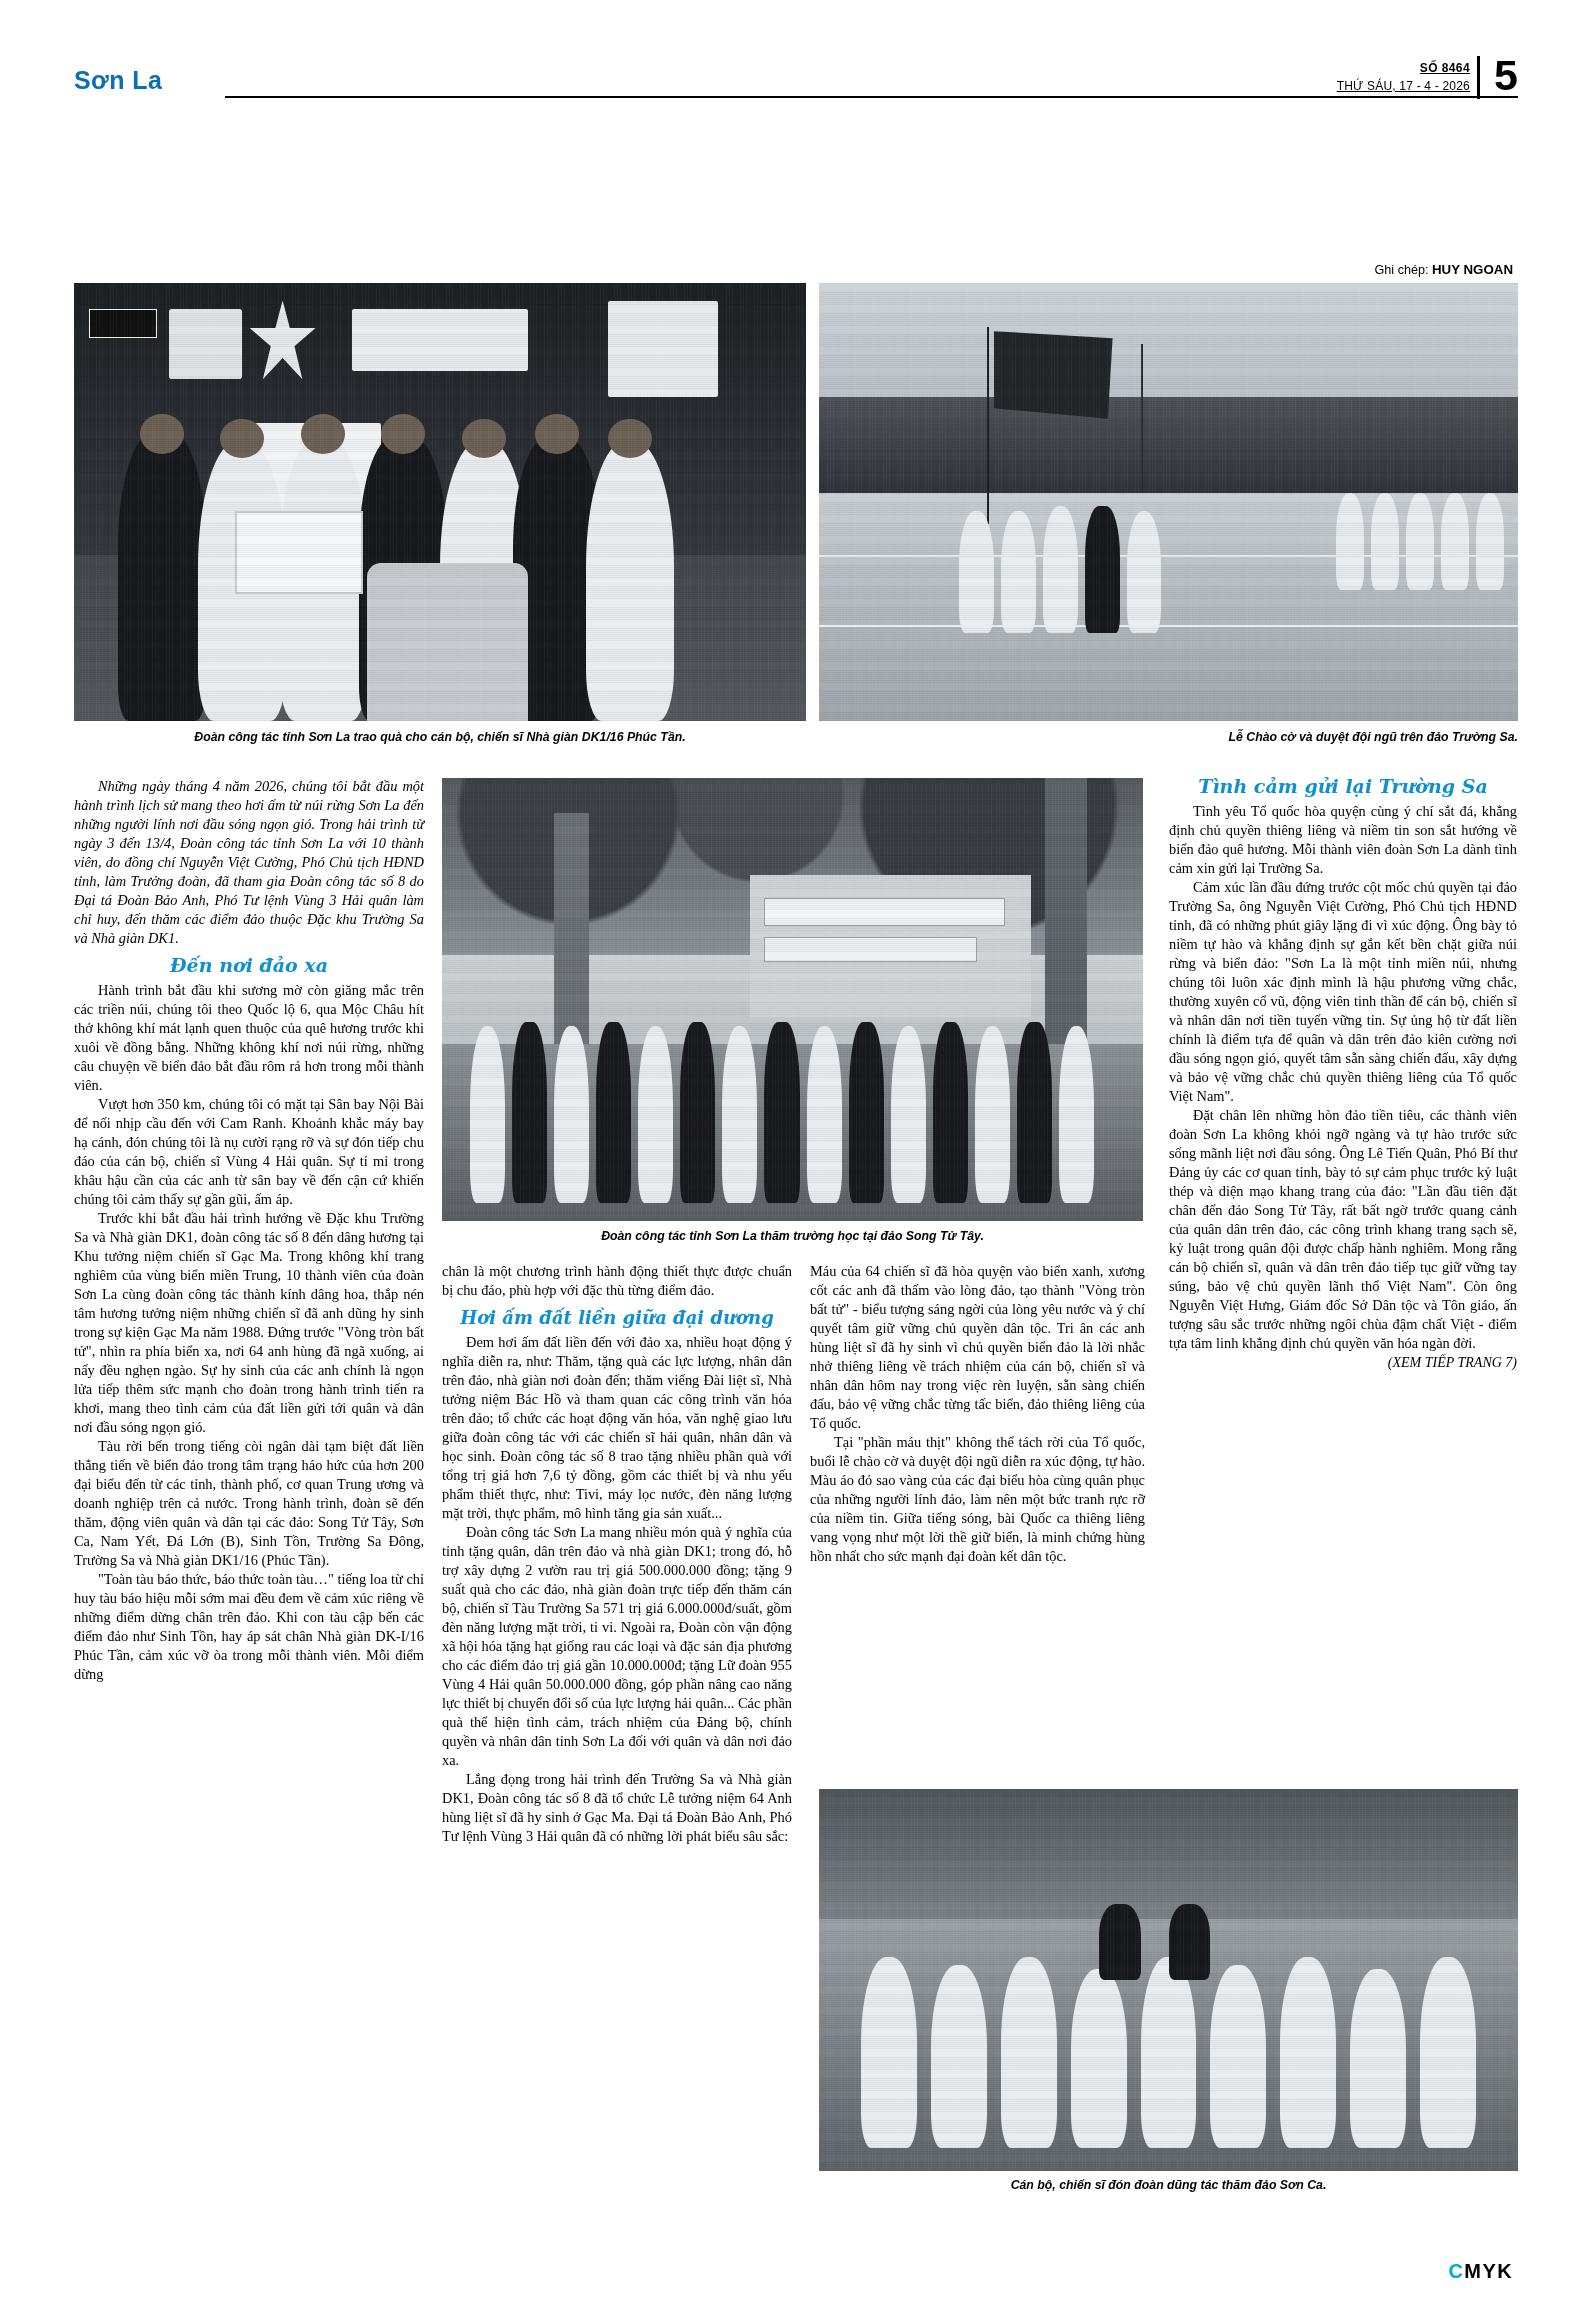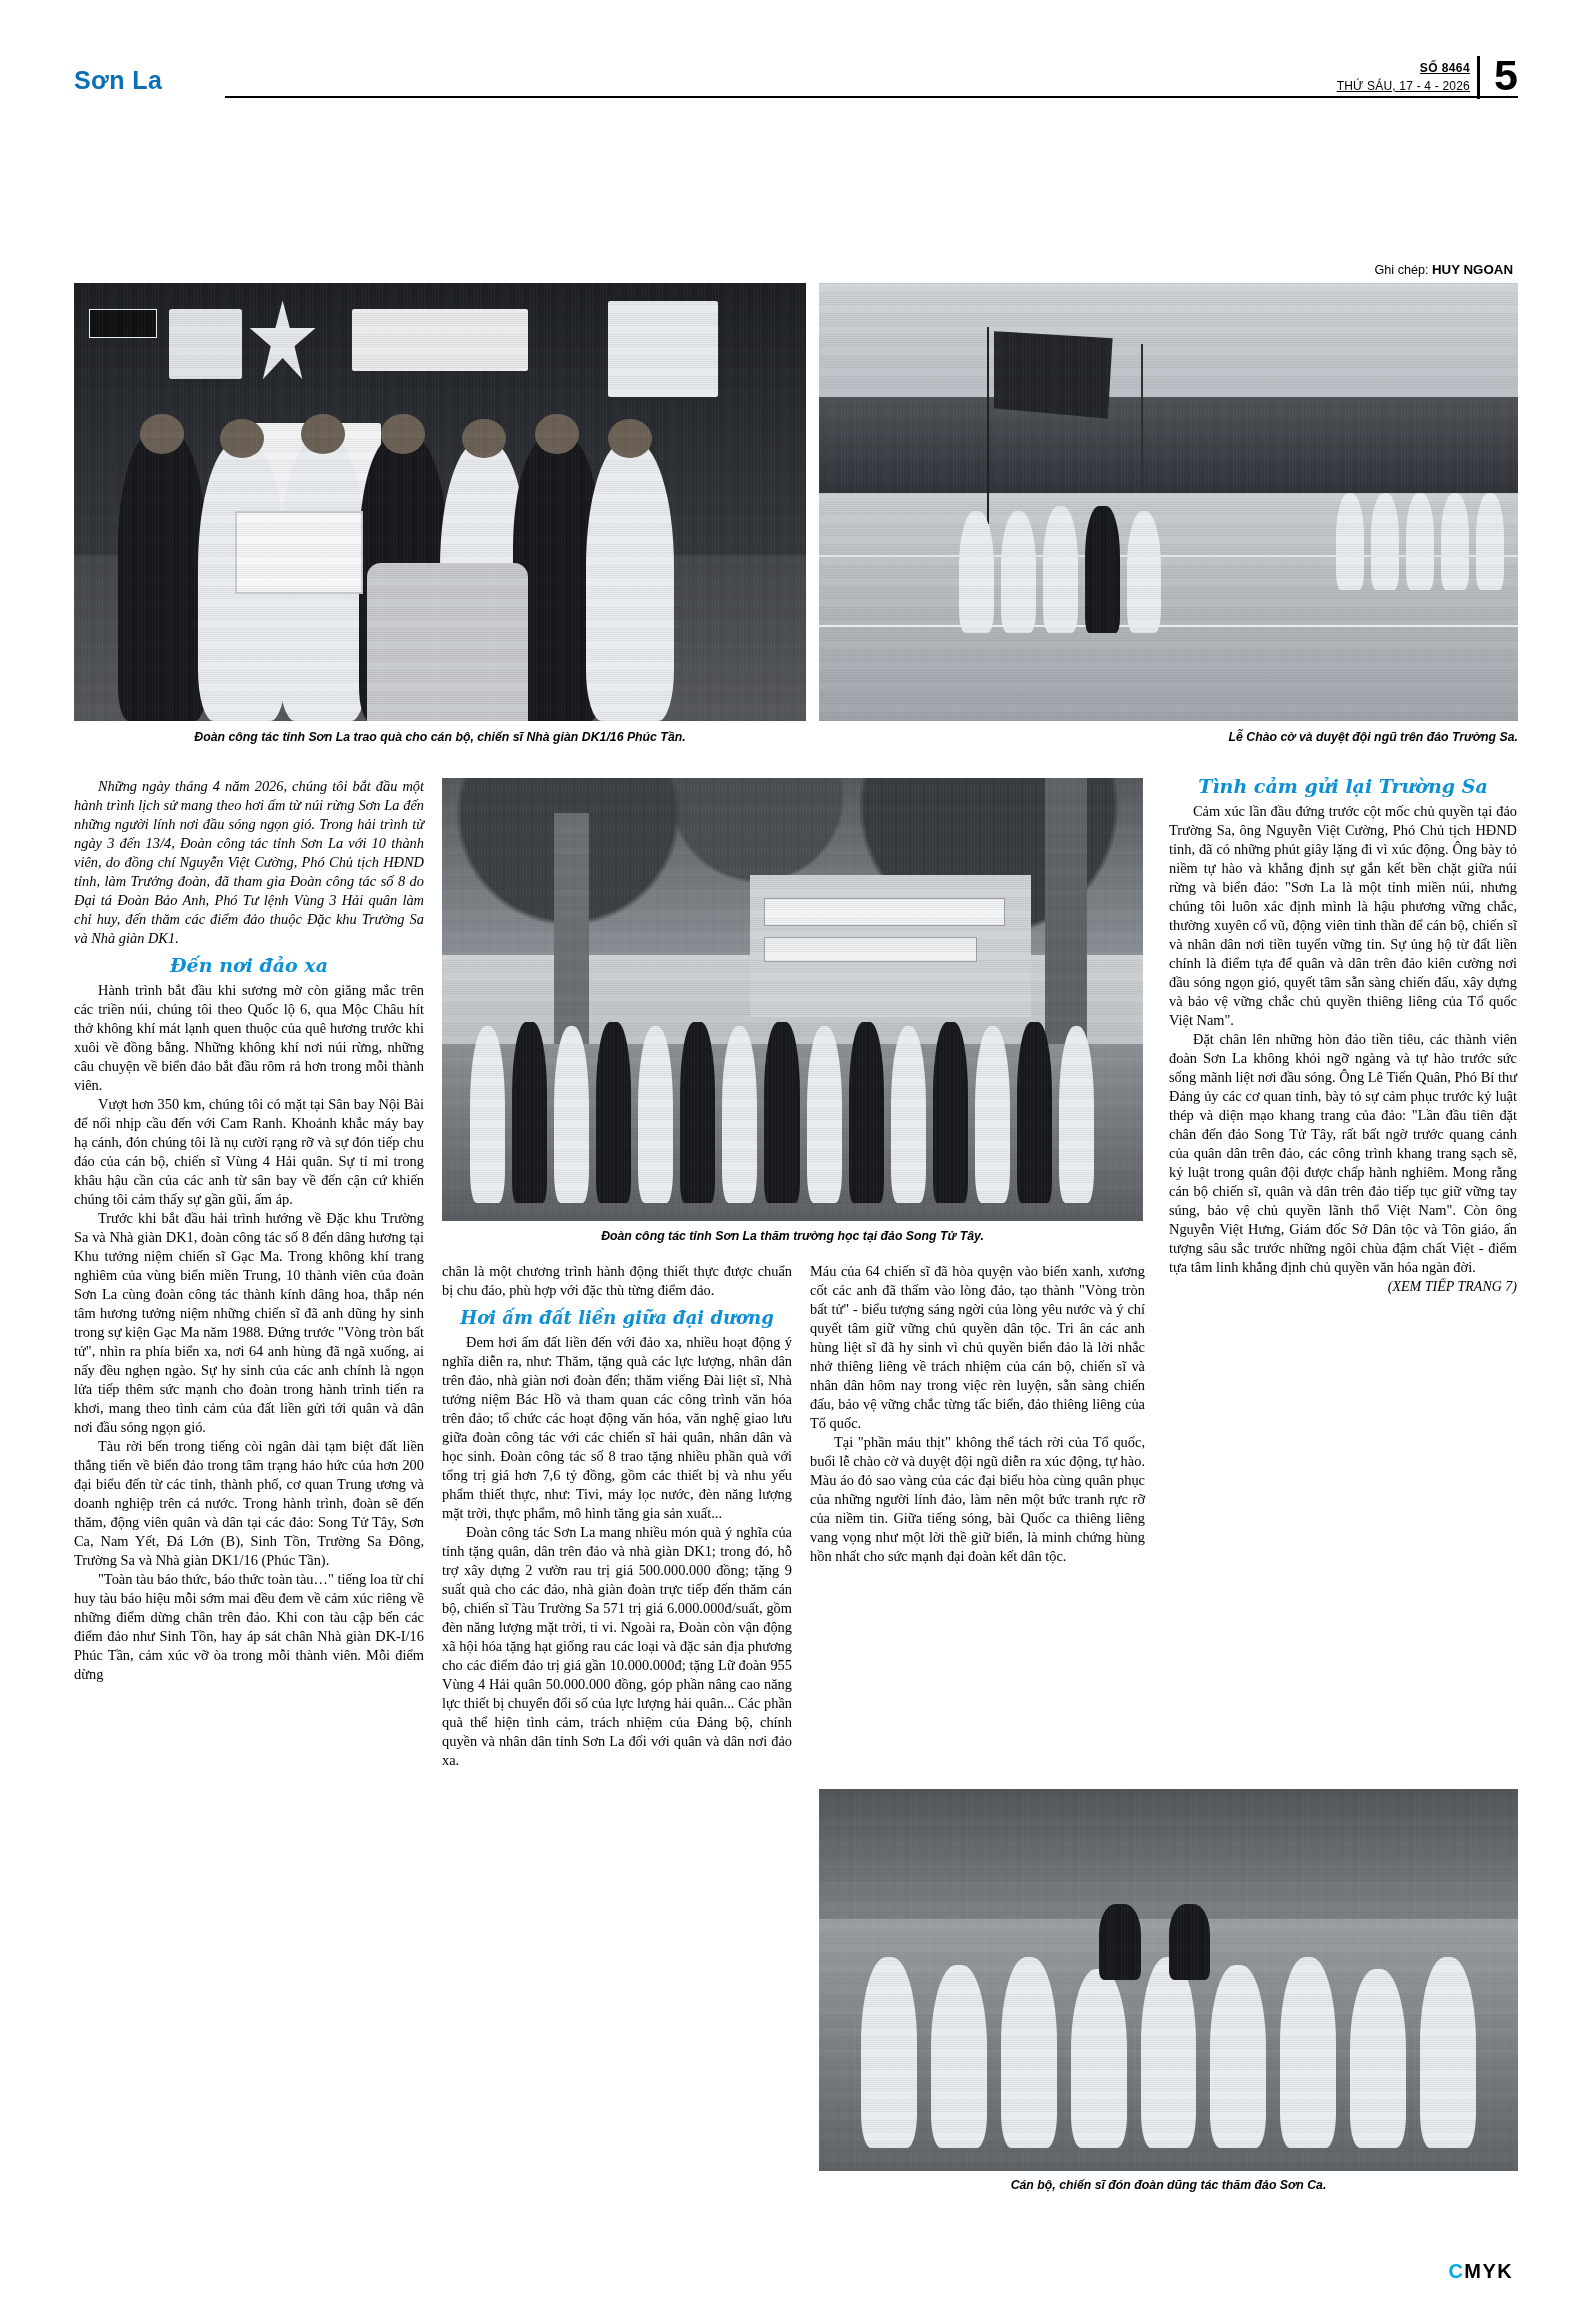--- a/index.html
+++ b/index.html
@@ -334,29 +334,31 @@
     <p>Trước khi bắt đầu hải trình hướng về Đặc khu Trường Sa và Nhà giàn DK1, đoàn công tác số 8 đến dâng hương tại Khu tưởng niệm chiến sĩ Gạc Ma. Trong không khí trang nghiêm của vùng biển miền Trung, 10 thành viên của đoàn Sơn La cùng đoàn công tác thành kính dâng hoa, thắp nén tâm hương tưởng niệm những chiến sĩ đã anh dũng hy sinh trong sự kiện Gạc Ma năm 1988. Đứng trước "Vòng tròn bất tử", nhìn ra phía biển xa, nơi 64 anh hùng đã ngã xuống, ai nấy đều nghẹn ngào. Sự hy sinh của các anh chính là ngọn lửa tiếp thêm sức mạnh cho đoàn trong hành trình tiến ra khơi, mang theo tình cảm của đất liền gửi tới quân và dân nơi đầu sóng ngọn gió.</p>
     <p>Tàu rời bến trong tiếng còi ngân dài tạm biệt đất liền thẳng tiến về biển đảo trong tâm trạng háo hức của hơn 200 đại biểu đến từ các tỉnh, thành phố, cơ quan Trung ương và doanh nghiệp trên cả nước. Trong hành trình, đoàn sẽ đến thăm, động viên quân và dân tại các đảo: Song Tử Tây, Sơn Ca, Nam Yết, Đá Lớn (B), Sinh Tồn, Trường Sa Đông, Trường Sa và Nhà giàn DK1/16 (Phúc Tần).</p>
     <p>"Toàn tàu báo thức, báo thức toàn tàu…" tiếng loa từ chỉ huy tàu báo hiệu mỗi sớm mai đều đem về cảm xúc riêng về những điểm dừng chân trên đảo. Khi con tàu cập bến các điểm đảo như Sinh Tồn, hay áp sát chân Nhà giàn DK-I/16 Phúc Tần, cảm xúc vỡ òa trong mỗi thành viên. Mỗi điểm dừng</p>
   </div>
 
   <div class="col" id="col2">
     <p style="text-indent:0;">chân là một chương trình hành động thiết thực được chuẩn bị chu đáo, phù hợp với đặc thù từng điểm đảo.</p>
     <div class="sub-head wide">Hơi ấm đất liền giữa đại dương</div>
     <p>Đem hơi ấm đất liền đến với đảo xa, nhiều hoạt động ý nghĩa diễn ra, như: Thăm, tặng quà các lực lượng, nhân dân trên đảo, nhà giàn nơi đoàn đến; thăm viếng Đài liệt sĩ, Nhà tưởng niệm Bác Hồ và tham quan các công trình văn hóa trên đảo; tổ chức các hoạt động văn hóa, văn nghệ giao lưu giữa đoàn công tác với các chiến sĩ hải quân, nhân dân và học sinh. Đoàn công tác số 8 trao tặng nhiều phần quà với tổng trị giá hơn 7,6 tỷ đồng, gồm các thiết bị và nhu yếu phẩm thiết thực, như: Tivi, máy lọc nước, đèn năng lượng mặt trời, thực phẩm, mô hình tăng gia sản xuất...</p>
     <p>Đoàn công tác Sơn La mang nhiều món quà ý nghĩa của tỉnh tặng quân, dân trên đảo và nhà giàn DK1; trong đó, hỗ trợ xây dựng 2 vườn rau trị giá 500.000.000 đồng; tặng 9 suất quà cho các đảo, nhà giàn đoàn trực tiếp đến thăm cán bộ, chiến sĩ Tàu Trường Sa 571 trị giá 6.000.000đ/suất, gồm đèn năng lượng mặt trời, ti vi. Ngoài ra, Đoàn còn vận động xã hội hóa tặng hạt giống rau các loại và đặc sản địa phương cho các điểm đảo trị giá gần 10.000.000đ; tặng Lữ đoàn 955 Vùng 4 Hải quân 50.000.000 đồng, góp phần nâng cao năng lực thiết bị chuyển đổi số của lực lượng hải quân... Các phần quà thể hiện tình cảm, trách nhiệm của Đảng bộ, chính quyền và nhân dân tỉnh Sơn La đối với quân và dân nơi đảo xa.</p>
+    <p>Lắng đọng trong hải trình đến Trường Sa và Nhà giàn DK1, Đoàn công tác số 8 đã tổ chức Lễ tưởng niệm 64 Anh hùng liệt sĩ đã hy sinh ở Gạc Ma. Đại tá Đoàn Bảo Anh, Phó Tư lệnh Vùng 3 Hải quân đã có những lời phát biểu sâu sắc:</p>
   </div>
 
   <div class="col" id="col3">
     <p style="text-indent:0;">Máu của 64 chiến sĩ đã hòa quyện vào biển xanh, xương cốt các anh đã thấm vào lòng đảo, tạo thành "Vòng tròn bất tử" - biểu tượng sáng ngời của lòng yêu nước và ý chí quyết tâm giữ vững chủ quyền dân tộc. Tri ân các anh hùng liệt sĩ đã hy sinh vì chủ quyền biển đảo là lời nhắc nhở thiêng liêng về trách nhiệm của cán bộ, chiến sĩ và nhân dân hôm nay trong việc rèn luyện, sẵn sàng chiến đấu, bảo vệ vững chắc từng tấc biển, đảo thiêng liêng của Tổ quốc.</p>
     <p>Tại "phần máu thịt" không thể tách rời của Tổ quốc, buổi lễ chào cờ và duyệt đội ngũ diễn ra xúc động, tự hào. Màu áo đỏ sao vàng của các đại biểu hòa cùng quân phục của những người lính đảo, làm nên một bức tranh rực rỡ của niềm tin. Giữa tiếng sóng, bài Quốc ca thiêng liêng vang vọng như một lời thề giữ biển, là minh chứng hùng hồn nhất cho sức mạnh đại đoàn kết dân tộc.</p>
   </div>
 
   <div class="col" id="col4">
     <div class="sub-head" style="margin-top:0;">Tình cảm gửi lại Trường Sa</div>
+    <p>Tình yêu Tổ quốc hòa quyện cùng ý chí sắt đá, khẳng định chủ quyền thiêng liêng và niềm tin son sắt hướng về biển đảo quê hương. Mỗi thành viên đoàn Sơn La dành tình cảm xin gửi lại Trường Sa.</p>
     <p>Cảm xúc lần đầu đứng trước cột mốc chủ quyền tại đảo Trường Sa, ông Nguyễn Việt Cường, Phó Chủ tịch HĐND tỉnh, đã có những phút giây lặng đi vì xúc động. Ông bày tỏ niềm tự hào và khẳng định sự gắn kết bền chặt giữa núi rừng và biển đảo: "Sơn La là một tỉnh miền núi, nhưng chúng tôi luôn xác định mình là hậu phương vững chắc, thường xuyên cổ vũ, động viên tinh thần để cán bộ, chiến sĩ và nhân dân nơi tiền tuyến vững tin. Sự ủng hộ từ đất liền chính là điểm tựa để quân và dân trên đảo kiên cường nơi đầu sóng ngọn gió, quyết tâm sẵn sàng chiến đấu, xây dựng và bảo vệ vững chắc chủ quyền thiêng liêng của Tổ quốc Việt Nam".</p>
     <p>Đặt chân lên những hòn đảo tiền tiêu, các thành viên đoàn Sơn La không khỏi ngỡ ngàng và tự hào trước sức sống mãnh liệt nơi đầu sóng. Ông Lê Tiến Quân, Phó Bí thư Đảng ủy các cơ quan tỉnh, bày tỏ sự cảm phục trước kỷ luật thép và diện mạo khang trang của đảo: "Lần đầu tiên đặt chân đến đảo Song Tử Tây, rất bất ngờ trước quang cảnh của quân dân trên đảo, các công trình khang trang sạch sẽ, kỷ luật trong quân đội được chấp hành nghiêm. Mong rằng cán bộ chiến sĩ, quân và dân trên đảo tiếp tục giữ vững tay súng, bảo vệ chủ quyền lãnh thổ Việt Nam". Còn ông Nguyễn Việt Hưng, Giám đốc Sở Dân tộc và Tôn giáo, ấn tượng sâu sắc trước những ngôi chùa đậm chất Việt - điểm tựa tâm linh khẳng định chủ quyền văn hóa ngàn đời.</p>
     <p class="end-note">(XEM TIẾP TRANG 7)</p>
   </div>
 
   <div class="cmyk">
     <span class="c">C</span><span class="m">MYK</span>
   </div>
 
 </div>

